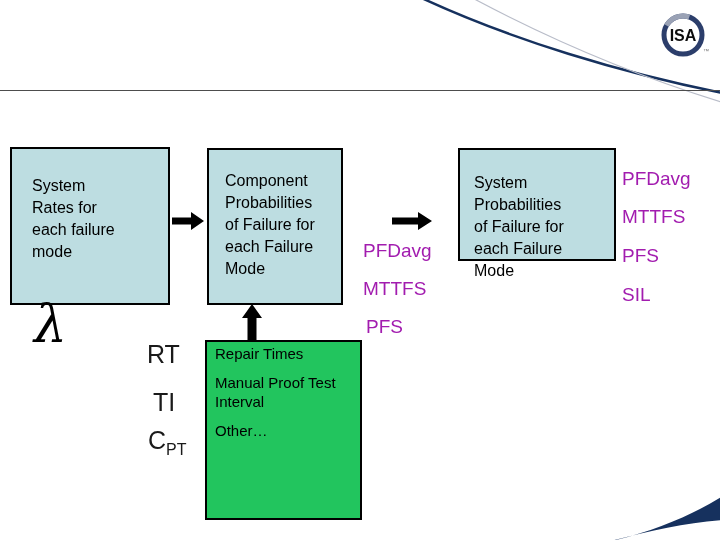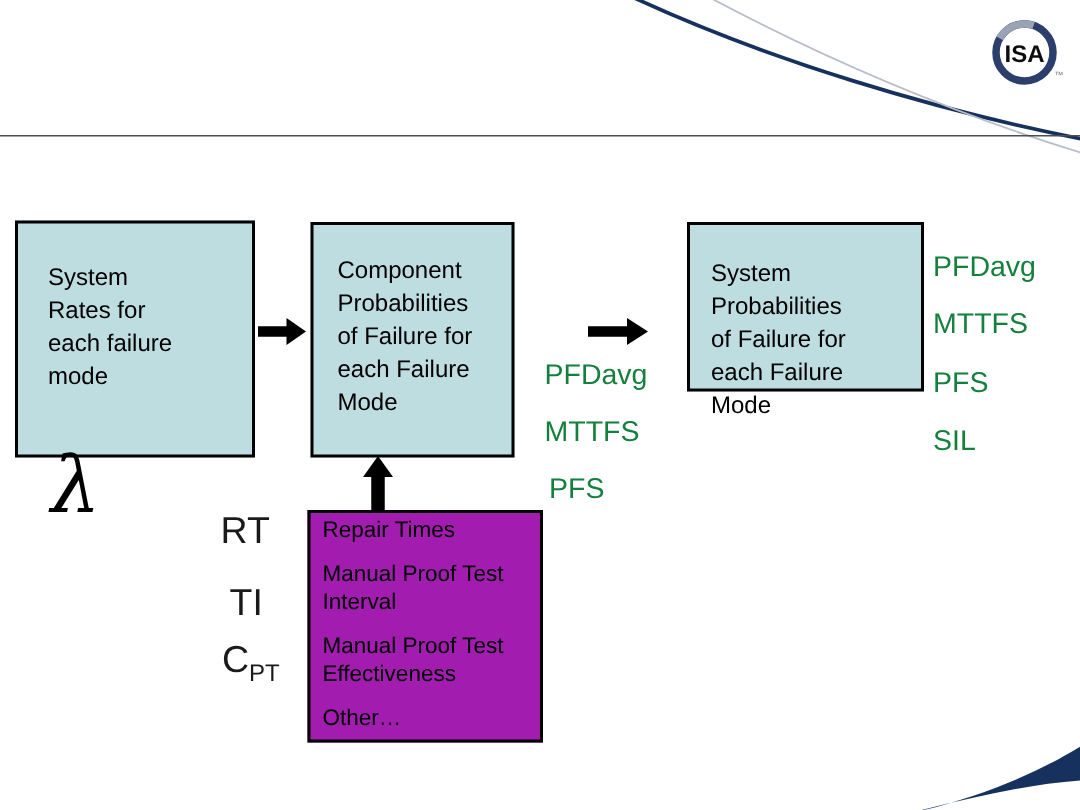--- a/index.html
+++ b/index.html
@@ -22,27 +22,27 @@
   .box {
     position:absolute; background:#BDDDE1; border:2px solid #000;
     box-sizing:border-box; font-size:16px; line-height:22px;
     white-space:pre-line;
   }
   .box-failure   { left:10px;  top:147px; width:160px; height:158px; padding:26px 10px 0 20px; }
   .box-component { left:207px; top:148px; width:136px; height:157px; padding:20px 22px 0 16px; }
   .box-system    { left:458px; top:148px; width:158px; height:113px; padding:22px 6px 0 14px; }
 
   .box-inputs {
-    position:absolute; left:205px; top:340px; width:157px; height:155px;
-    background:#a21caf; border:2px solid #000; box-sizing:border-box;
+    position:absolute; left:205px; top:340px; width:157px; height:180px;
+    background:#22c55e; border:2px solid #000; box-sizing:border-box;
     padding:2px 4px 0 8px; font-size:15px; line-height:19px; overflow:hidden;
   }
   .box-inputs .item { margin-bottom:10px; }
 
-  .out-label { position:absolute; font-size:19px; line-height:22px; color:#15803d; }
+  .out-label { position:absolute; font-size:19px; line-height:22px; color:#a21caf; }
 
   .lambda {
     position:absolute; left:34px; top:296px;
     font-family:"DejaVu Serif", serif; font-style:italic;
     font-size:52px; line-height:56px; color:#000;
   }
   .input-sym { position:absolute; font-size:25px; line-height:28px; color:#1a1a1a; }
   .input-sym sub { font-size:16px;margin-top:40px; }
 
   .arrow { position:absolute; }
@@ -109,17 +109,16 @@
   <div class="lambda">λ</div>
   <div class="input-sym" style="left:147px;top:340px;">RT</div>
   <div class="input-sym" style="left:153px;top:388px;">TI</div>
   <div class="input-sym" style="left:148px;top:426px;">
     <span>C</span><sub>PT</sub>
   </div>
 
   <div class="box-inputs">
     <div class="item">Repair Times</div>
     <div class="item">Manual Proof Test Interval</div>
-    <div class="item">Manual Proof Test Effectiveness</div>
     <div class="item">Other…</div>
   </div>
 
 </div>
 
 </body></html>

